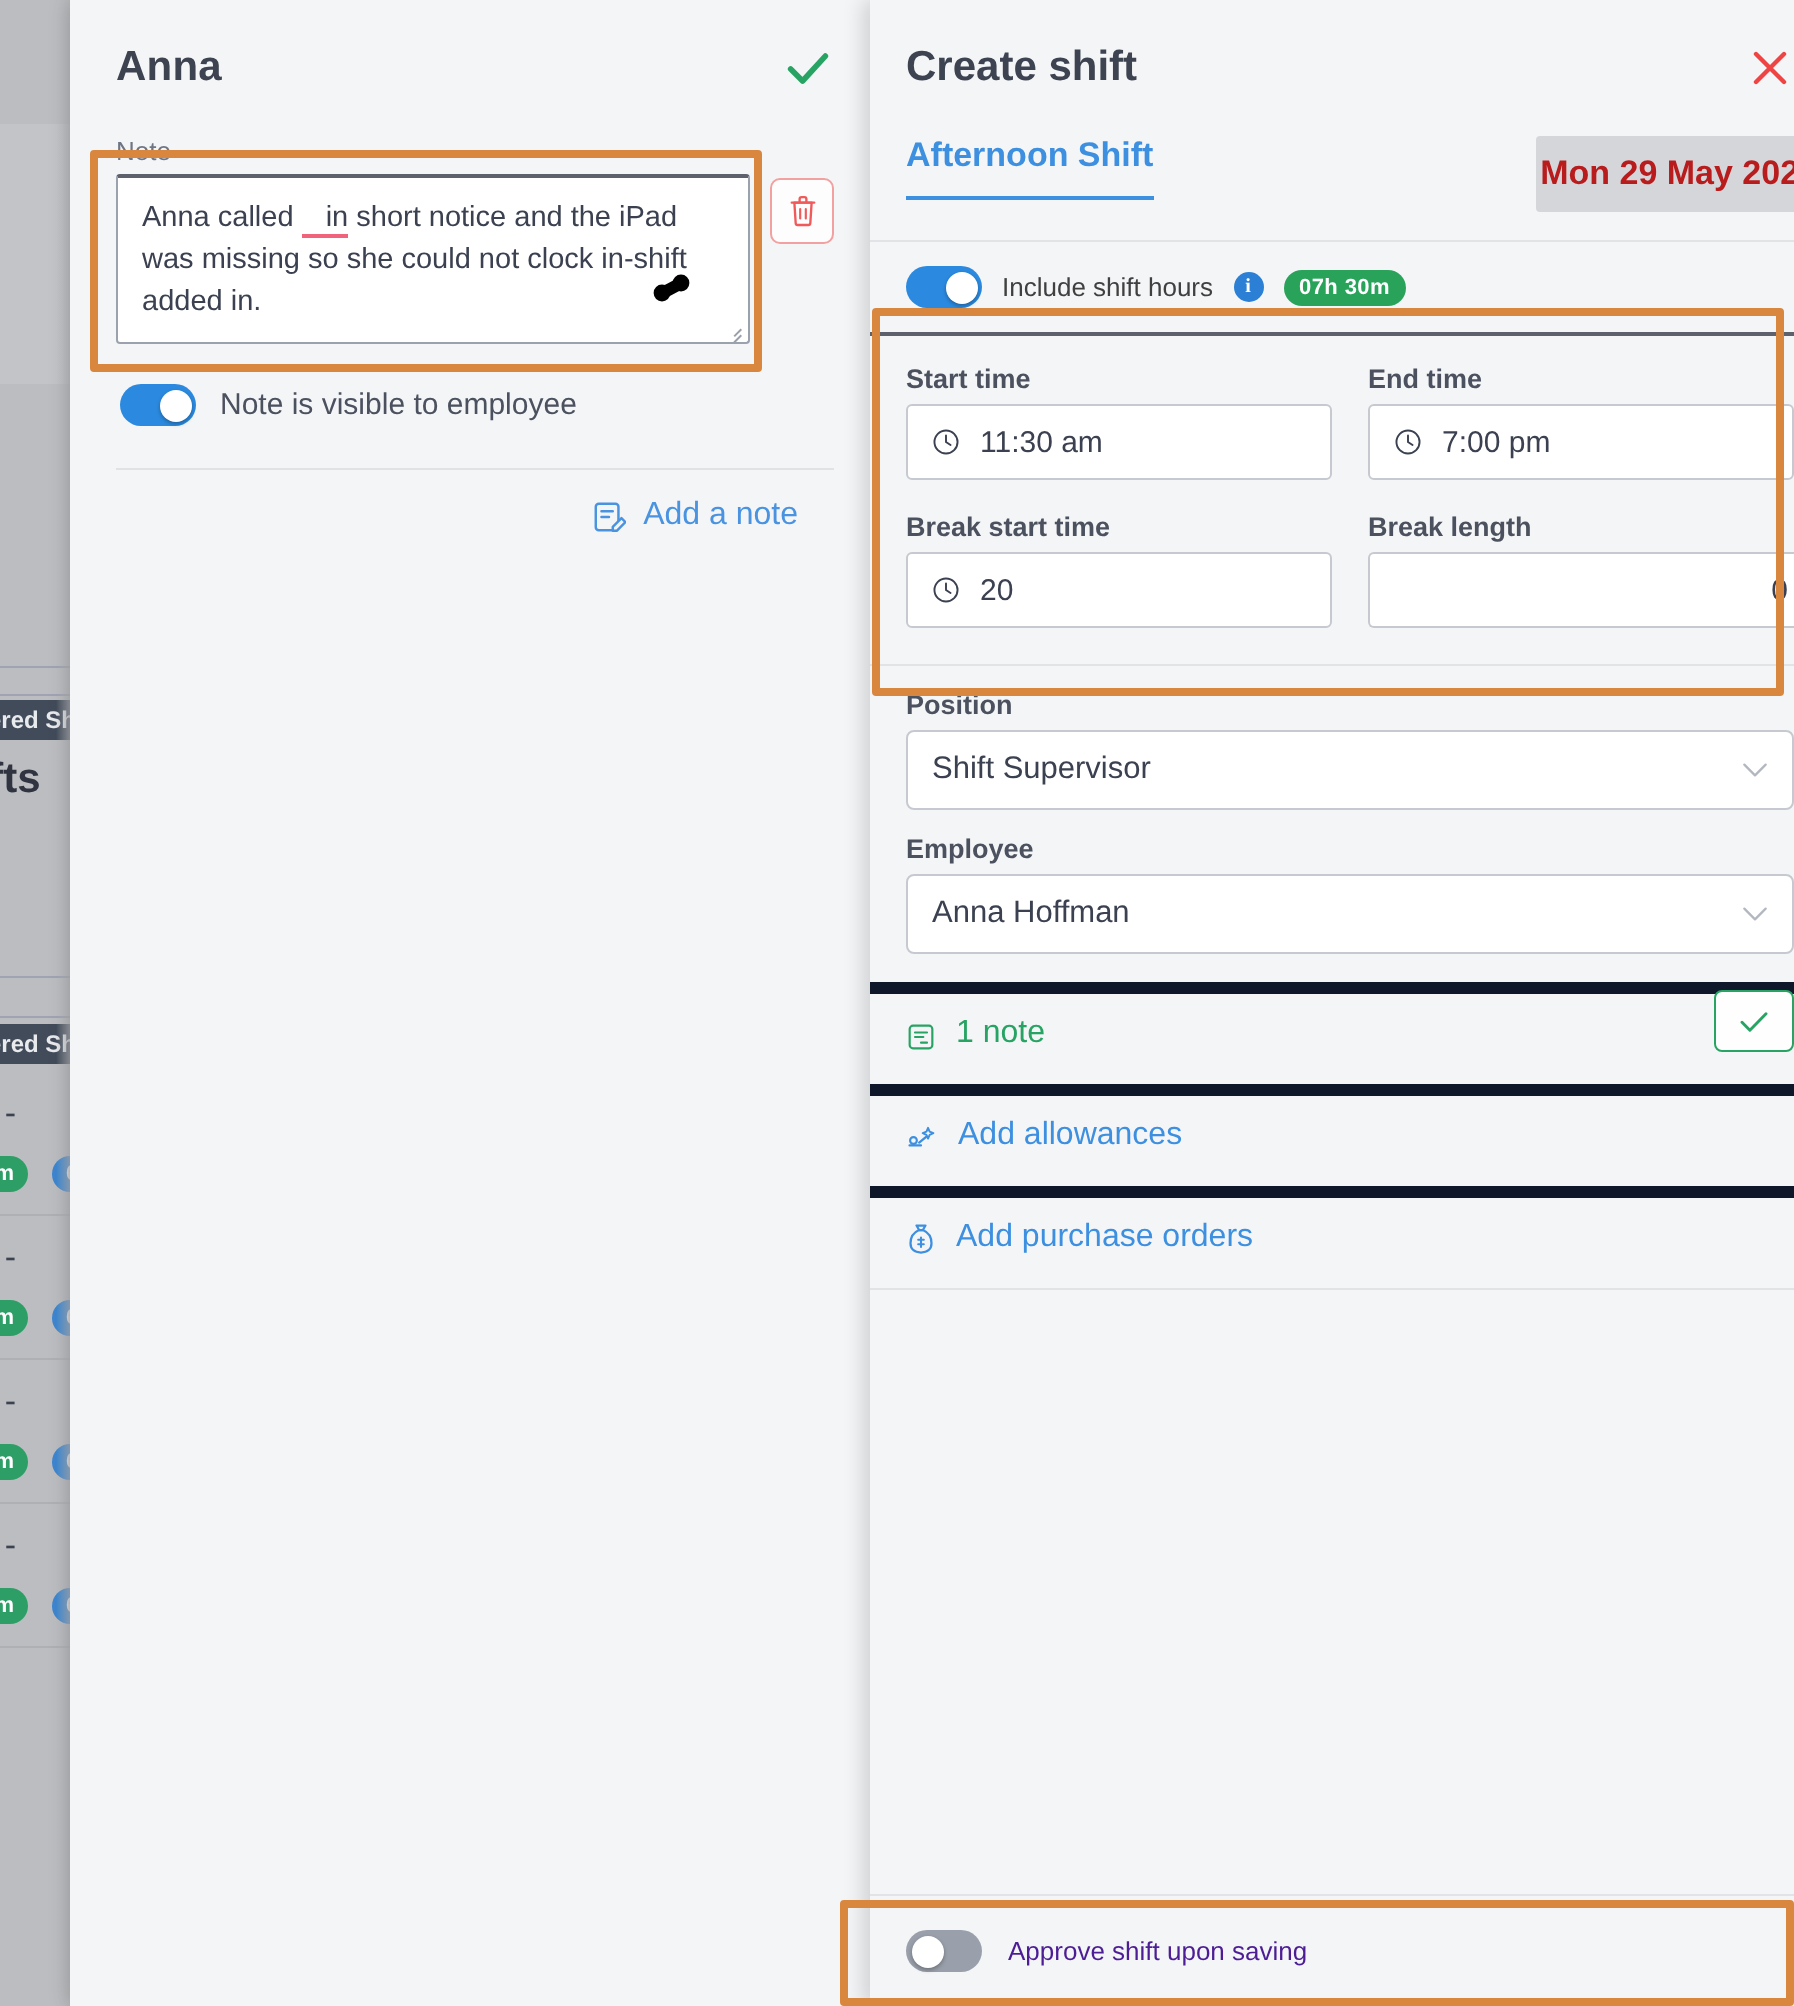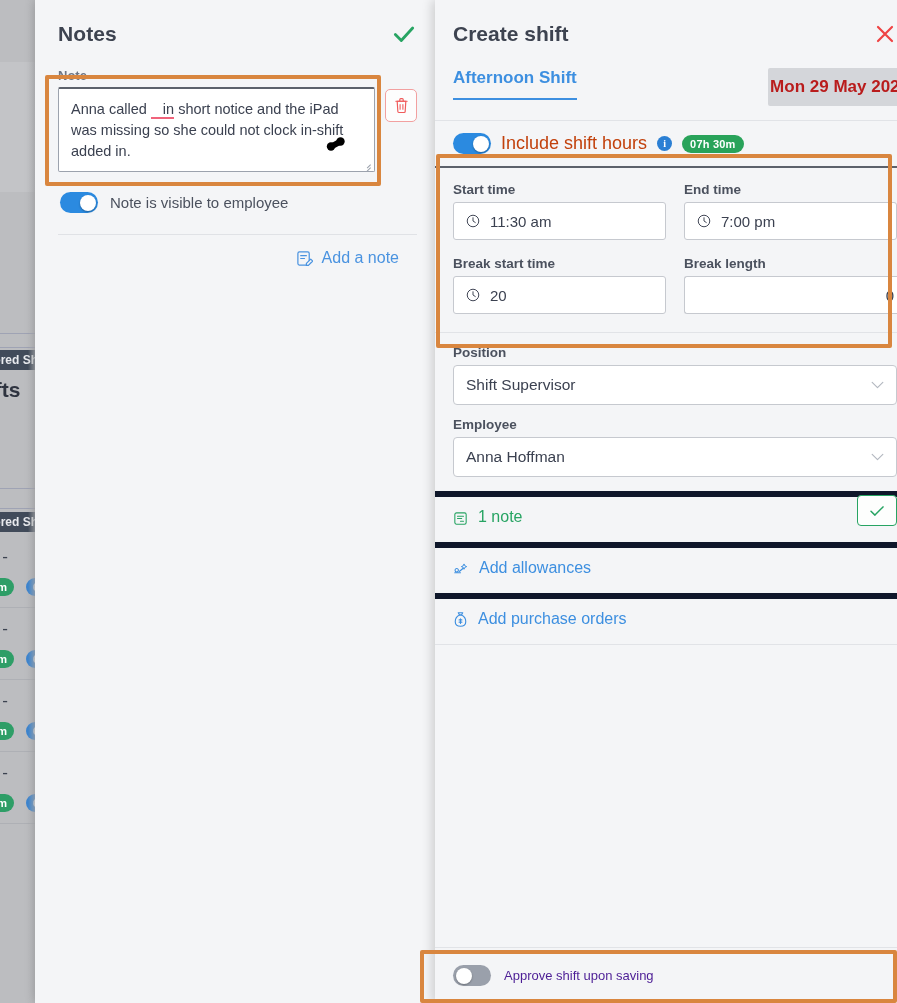--- a/index.html
+++ b/index.html
@@ -40,21 +40,21 @@
     background: #f4f5f7; box-shadow: 0 0 10px rgba(0,0,0,.22);
   }
   .notes-head {
     height: 68px; display: flex; align-items: center; justify-content: space-between;
     padding: 0 18px 0 23px;
   }
   .notes-title { font-size: 21px; font-weight: 700; color: #3d4350; letter-spacing: .1px; }
   .tick-green { width: 26px; height: 26px; display: block; }
 
   .notes-body { padding: 0 18px 0 23px; }
-  .note-label { font-size: 13px; color: #6e7685; margin-bottom: 4px; font-weight: bold; }
+  .note-label { font-size: 13px; color: #6e7685; margin-bottom: 4px; }
 
   .note-row { display: flex; align-items: flex-start; gap: 10px; position: relative; }
 
   .note-box-wrap { position: relative; width: 317px; }
   
   .ann { position: absolute; border: 4px solid #d9863f; border-radius: 2px;
          pointer-events: none; z-index: 30; }
   #ann-note { left: 45px; top: 75px; width: 336px; height: 111px; }
   #ann-times { left: 436px; top: 154px; width: 456px; height: 194px; }
   #ann-save { left: 420px; top: 950px; width: 477px; height: 53px; }
@@ -117,21 +117,21 @@
 
   .tabrow { height: 52px; display: flex; align-items: flex-start; justify-content: space-between;
             padding: 0 4px 0 18px; flex: none; }
   .tab-active { color: #3d8fe0; font-size: 17px; font-weight: 600; padding-bottom: 10px;
                 border-bottom: 2px solid #3d8fe0; cursor: pointer; }
   .date-pill { background: #d4d6da; color: #b91c1c; font-size: 17px; font-weight: 600;
                padding: 9px 2px; border-radius: 2px; cursor: pointer; margin-left: 14px; }
   .head-rule { height: 1px; background: #e1e3e7; flex: none; }
 
   .hours-row { display: flex; align-items: center; gap: 10px; padding: 12px 18px 12px 18px; flex: none; }
-  .hours-txt { font-size: 18px; color: #c2410c; }
+  .hours-txt { font-size: 13px; color: #404040; }
   .info-i { width: 15px; height: 15px; border-radius: 50%; background: #2b7fd4; color: #fff;
             font-size: 10px; font-weight: 700; display: inline-flex; align-items: center;
             justify-content: center; font-family: "Liberation Serif", serif; cursor: pointer; }
   .dur-badge { background: #29a35a; color: #fff; font-size: 11px; font-weight: 700;
                border-radius: 9px; padding: 3px 8px; letter-spacing: .2px; }
 
   
   .times-block { background: #f4f5f7; border-top: 2px solid #5c616b; padding: 14px 18px 18px 18px;
                  flex: none; }
   .tgrid { display: grid; grid-template-columns: 1fr 1fr; column-gap: 18px; row-gap: 6px; }
@@ -219,21 +219,21 @@
       <div class="bg-green" style="top:794px;">00m</div>
       <div class="bg-blue" style="top:794px; left:26px;">6</div>
       <div class="bg-sep" style="top:823px;"></div>
     </div>
     <div class="bg-fade"></div>
   </div>
 
   <div class="notes-panel">
 
     <div class="notes-head">
-      <div class="notes-title">Notes</div>
+      <div class="notes-title">Anna</div>
       <svg class="tick-green" viewBox="0 0 24 24" fill="none">
         <path d="M4 12.5 L9.5 18 L20 6.5" stroke="#27a463" stroke-width="2.6" stroke-linecap="round" stroke-linejoin="round"></path>
       </svg>
     </div>
 
     <div class="notes-body">
       <div class="note-label">Note</div>
 
       <div class="note-row">
         <div class="note-box-wrap">

